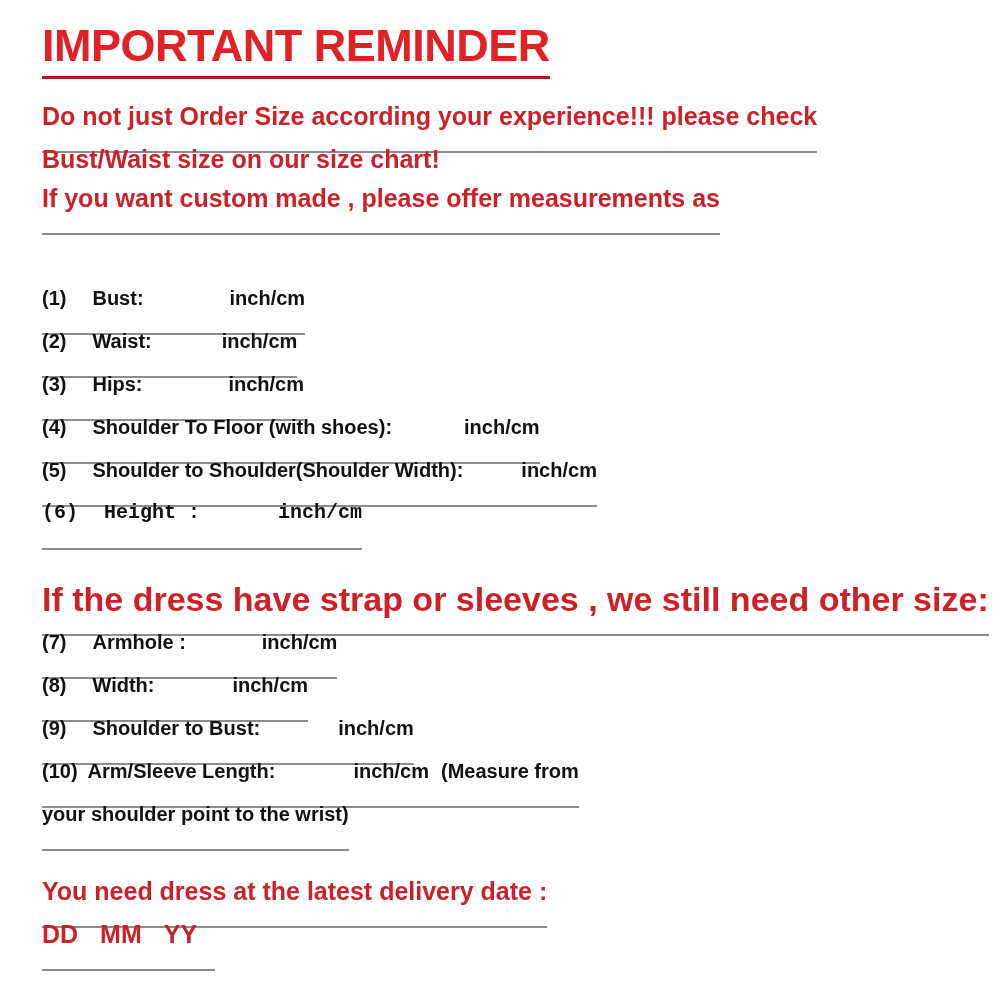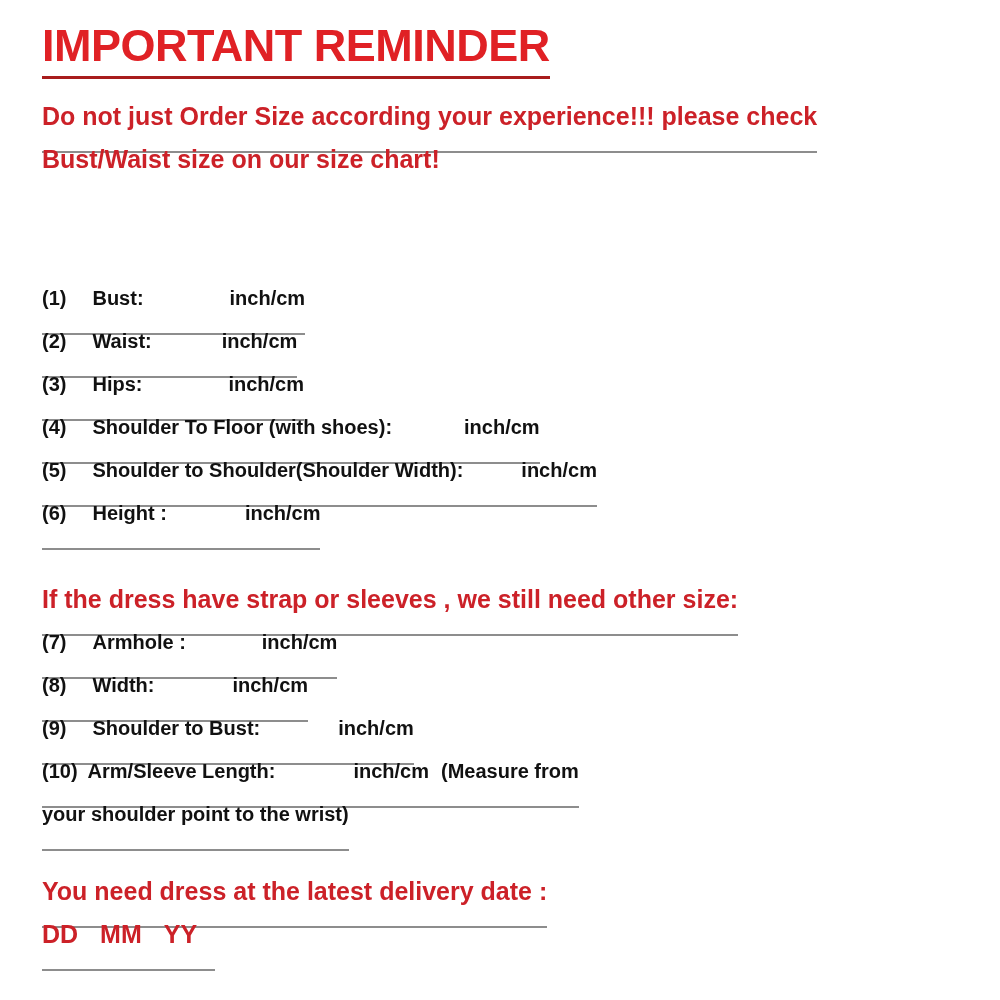--- a/index.html
+++ b/index.html
@@ -78,21 +78,21 @@
   .sp5 { display: inline-block; width: 58px; }
   .sp6 { display: inline-block; width: 78px; }
   .sp7 { display: inline-block; width: 76px; }
   .sp8 { display: inline-block; width: 78px; }
   .sp9 { display: inline-block; width: 78px; }
   .sp10 { display: inline-block; width: 78px; }
   .sp-after { display: inline-block; width: 12px; }
 
   
   .sect {
-    font-size: 25px;
+    font-size: 34px;
   }
 
   
   .footer-line { font-size: 25px; }
   .dd-gap { display: inline-block; width: 22px; }
   .dd-tail { display: inline-block; width: 18px; }
 </style>
 </head>
 <body>
 
@@ -103,20 +103,23 @@
   </div>
 
   <div class="line intro u red" style="left:42px; top:101px;">
     <span class="txt">Do not just Order Size according your experience!!! please check</span>
   </div>
 
   <div class="line intro red" style="left:42px; top:144px;">
     <span class="txt">Bust/Waist size on our size chart!</span>
   </div>
 
+  <div class="line intro u red" style="left:42px; top:183px;">
+    <span class="txt">If you want custom made , please offer measurements as</span>
+  </div>
 
 
   <div class="line item u black" style="left:42px; top:283px;">
     <span class="txt">
       <span class="num">(1)</span><span class="gap-a"></span><span>Bust:</span><span class="sp1"></span><span>inch/cm</span>
     </span>
   </div>
 
   <div class="line item u black" style="left:42px; top:326px;">
     <span class="txt">
@@ -135,21 +138,21 @@
       <span class="num">(4)</span><span class="gap-a"></span><span>Shoulder To Floor (with shoes):</span><span class="sp4"></span><span>inch/cm</span>
     </span>
   </div>
 
   <div class="line item u black" style="left:42px; top:455px;">
     <span class="txt">
       <span class="num">(5)</span><span class="gap-a"></span><span>Shoulder to Shoulder(Shoulder Width):</span><span class="sp5"></span><span>inch/cm</span>
     </span>
   </div>
 
-  <div class="line item u black" style="left:42px; top:498px;">
+  <div class="line item u black" style="left:42px; top:498px;font-family:Liberation Mono, monospace;">
     <span class="txt">
       <span class="num">(6)</span><span class="gap-a"></span><span>Height :</span><span class="sp6"></span><span>inch/cm</span>
     </span>
   </div>
 
   <div class="line sect u red" style="left:42px; top:584px;">
     <span class="txt">If the dress have strap or sleeves , we still need other size:</span>
   </div>
 
   <div class="line item u black" style="left:42px; top:627px;">

